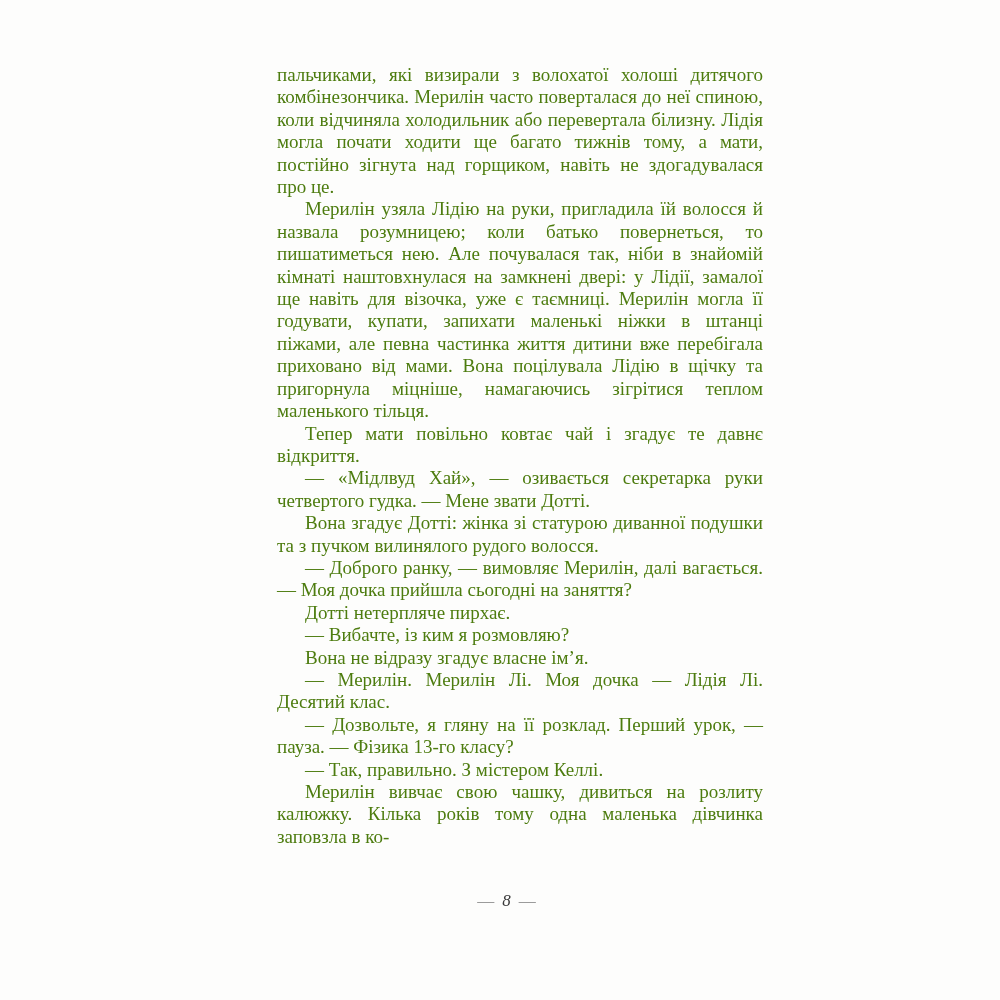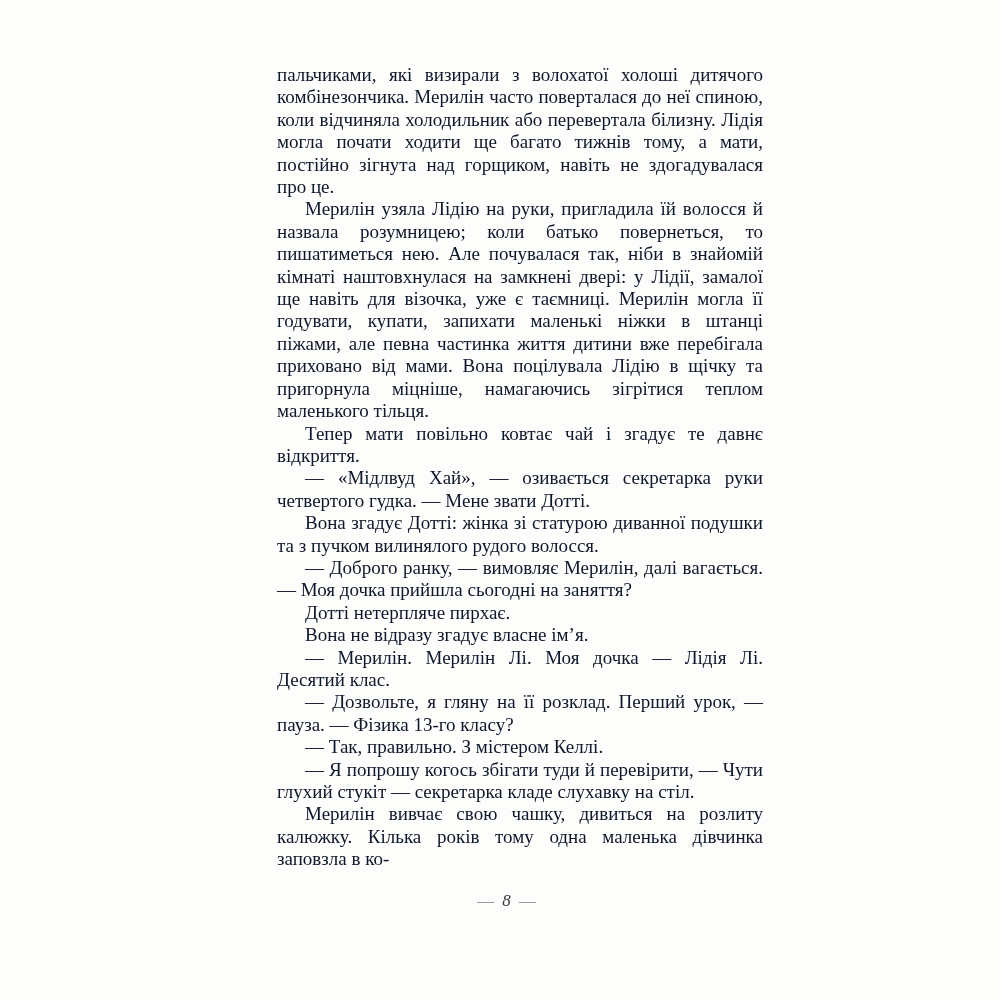--- a/index.html
+++ b/index.html
@@ -20,21 +20,21 @@
     top: 0;
     width: 1000px;
     height: 1000px;
     background: #fdfdfc;
   }
   .text-block {
     position: absolute;
     left: 277px;
     top: 64px;
     width: 486px;
-    color: #0f172a;
+    color: #4d7c0f;
     font-size: 19px;
     line-height: 22.4px;
     text-align: justify;
     text-rendering: optimizeLegibility;
   }
   .text-block p {
     margin: 0;
     padding: 0;
     text-indent: 28px;
   }
@@ -68,25 +68,25 @@
 
   <div class="text-block">
 
   <p class="no-indent">пальчиками, які визирали з волохатої холоші дитячого комбінезончика. Мерилін часто поверталася до неї спиною, коли відчиняла холодильник або перевертала білизну. Лідія могла почати ходити ще багато тижнів тому, а мати, постійно зігнута над горщиком, навіть не здогадувалася про це.</p>
       <p>Мерилін узяла Лідію на руки, пригладила їй волосся й назвала розумницею; коли батько повернеться, то пишатиметься нею. Але почувалася так, ніби в знайомій кімнаті наштовхнулася на замкнені двері: у Лідії, замалої ще навіть для візочка, уже є таємниці. Мерилін могла її годувати, купати, запихати маленькі ніжки в штанці піжами, але певна частинка життя дитини вже перебігала приховано від мами. Вона поцілувала Лідію в щічку та пригорнула міцніше, намагаючись зігрітися теплом маленького тільця.</p>
       <p>Тепер мати повільно ковтає чай і згадує те давнє відкриття.</p>
       <p>— «Мідлвуд Хай», — озивається секретарка руки четвертого гудка. — Мене звати Дотті.</p>
       <p>Вона згадує Дотті: жінка зі статурою диванної подушки та з пучком вилинялого рудого волосся.</p>
       <p>— Доброго ранку, — вимовляє Мерилін, далі вагається. — Моя дочка прийшла сьогодні на заняття?</p>
       <p>Дотті нетерпляче пирхає.</p>
+      <p>— Вибачте, із ким я розмовляю?</p>
       <p>Вона не відразу згадує власне ім’я.</p>
       <p>— Мерилін. Мерилін Лі. Моя дочка — Лідія Лі. Десятий клас.</p>
       <p>— Дозвольте, я гляну на її розклад. Перший урок, — пауза. — Фізика 13-го класу?</p>
       <p>— Так, правильно. З містером Келлі.</p>
-      <p>— Я попрошу когось збігати туди й перевірити, — Чути глухий стукіт — секретарка кладе слухавку на стіл.</p>
       <p>Мерилін вивчає свою чашку, дивиться на розлиту калюжку. Кілька років тому одна маленька дівчинка заповзла в ко-</p>
     </div>
 
   <div class="footer">
     <span class="dash">—</span><span class="pagenum">8</span><span class="dash">—</span>
   </div>
 
 </div>
 
 </body></html>

